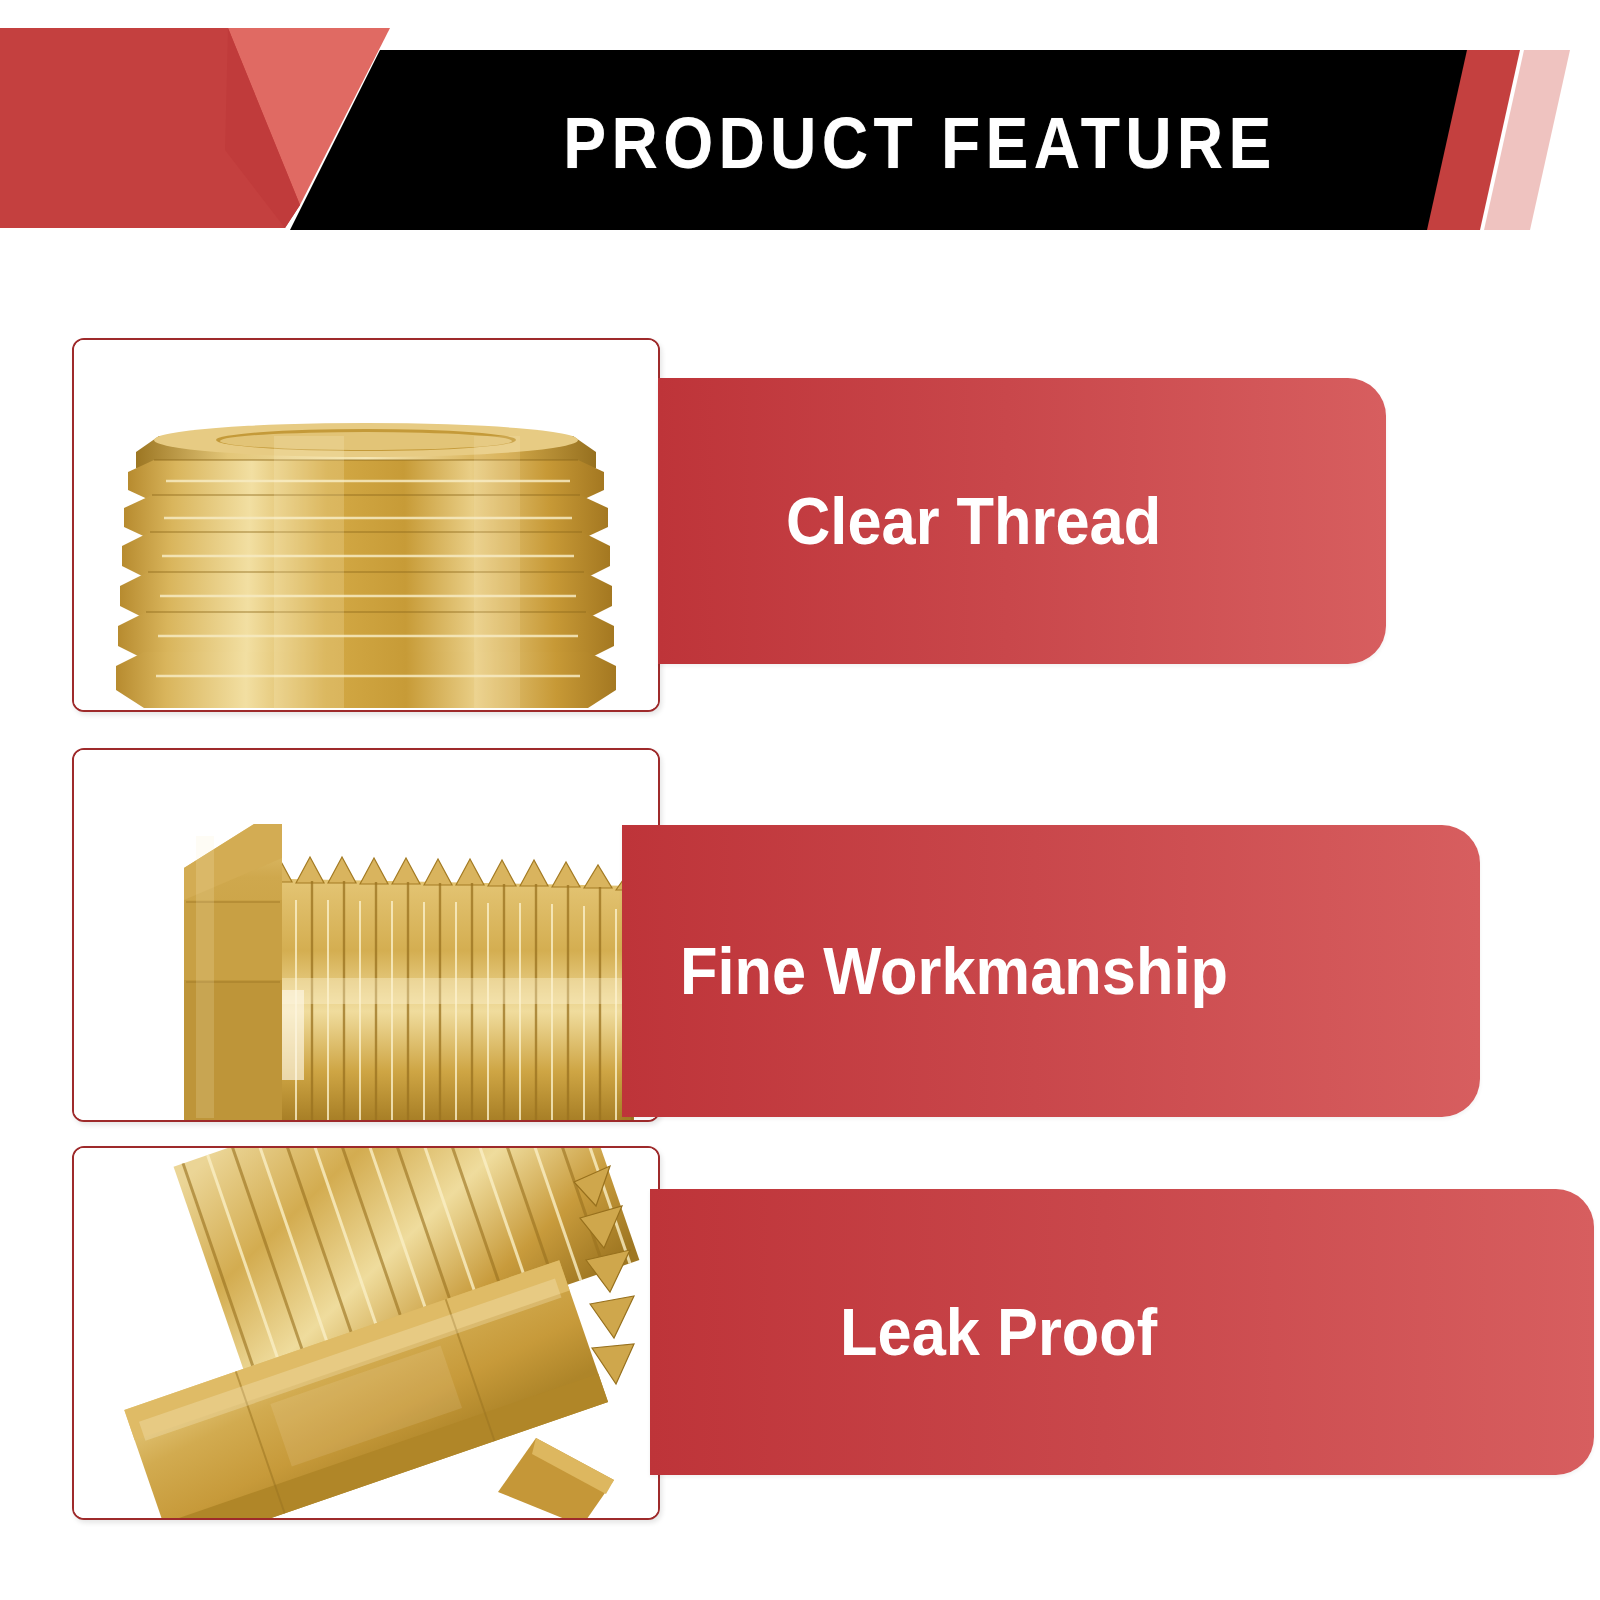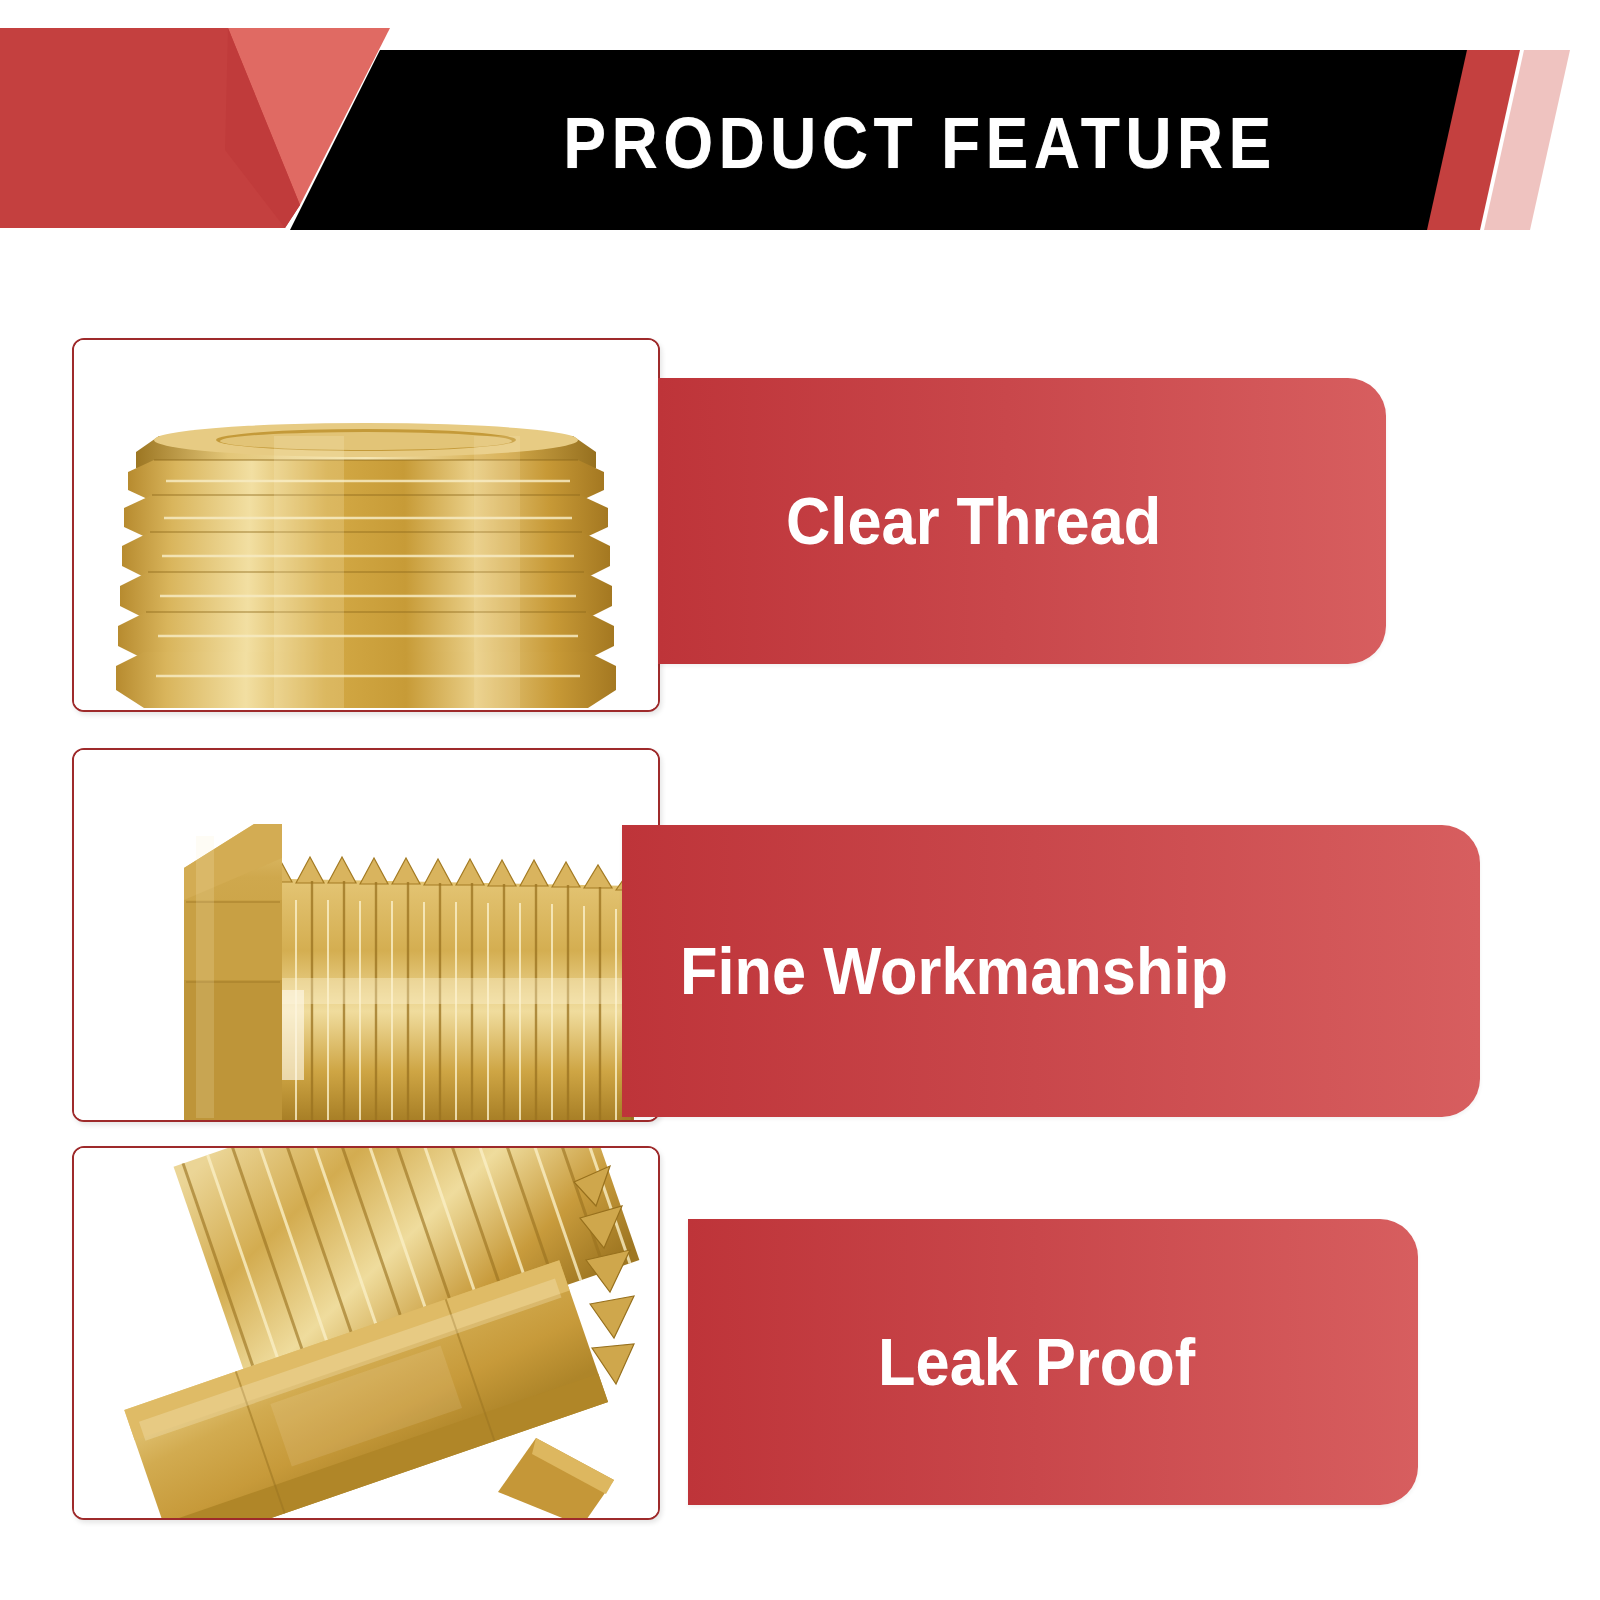--- a/index.html
+++ b/index.html
@@ -346,18 +346,18 @@
             <rect x="70" y="196" width="440" height="20" fill="#FBF2D2" opacity="0.28"></rect>
             <rect x="200" y="222" width="180" height="66" fill="#FBF2D2" opacity="0.12"></rect>
           </g>
 
           <path d="M462 290 L540 332 L508 378 L424 344 Z" fill="#C59738"></path>
           <path d="M462 290 L540 332 L532 346 L458 306 Z" fill="#DDB75F"></path>
         </svg>
       </div>
     </div>
 
-    <div class="feature-bar" style="left:688px; top:1189px; width:730px; height:286px;margin-top:30px;">
+    <div class="feature-bar" style="left:650px; top:1189px; width:944px; height:286px;">
       <span class="feature-label" style="margin-left:190px;">Leak Proof</span>
     </div>
   </div>
 
 </div>
 
 </body></html>

